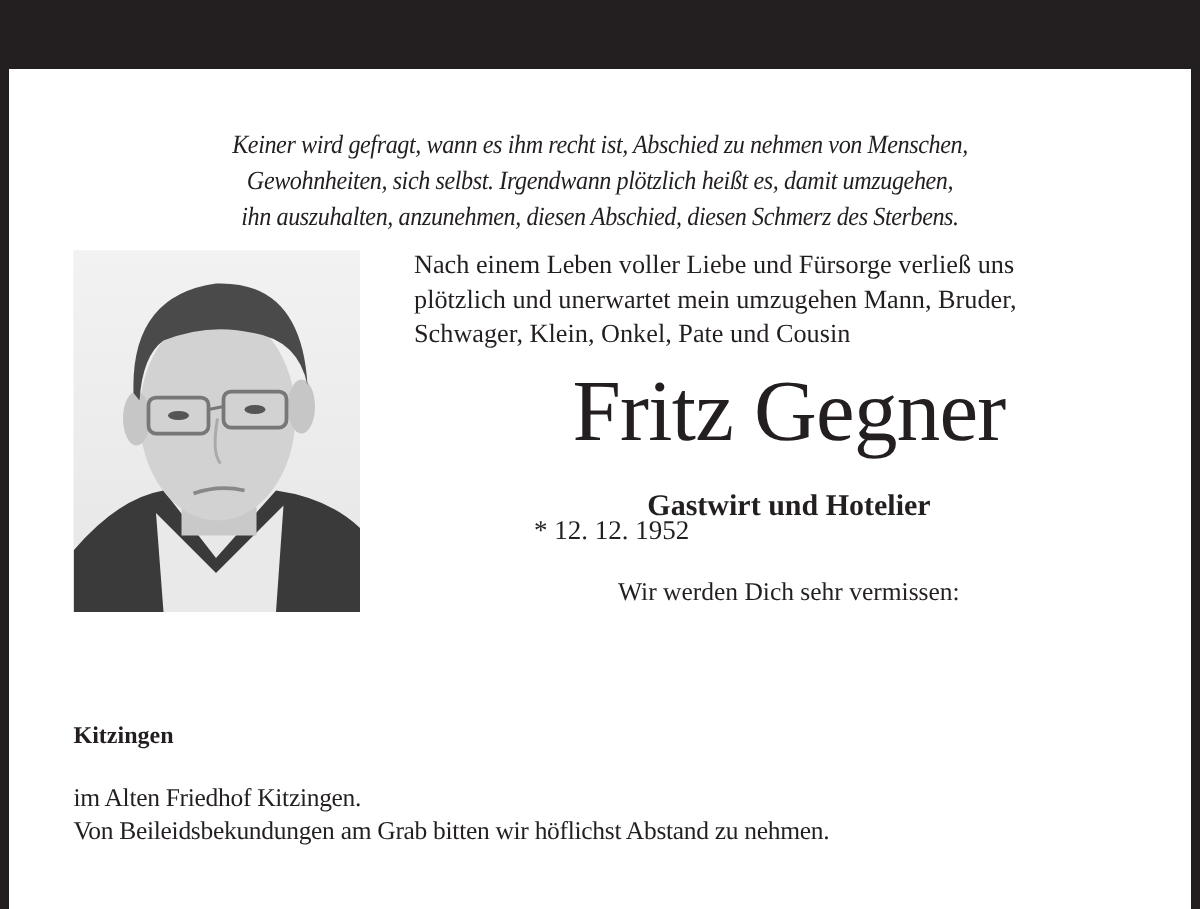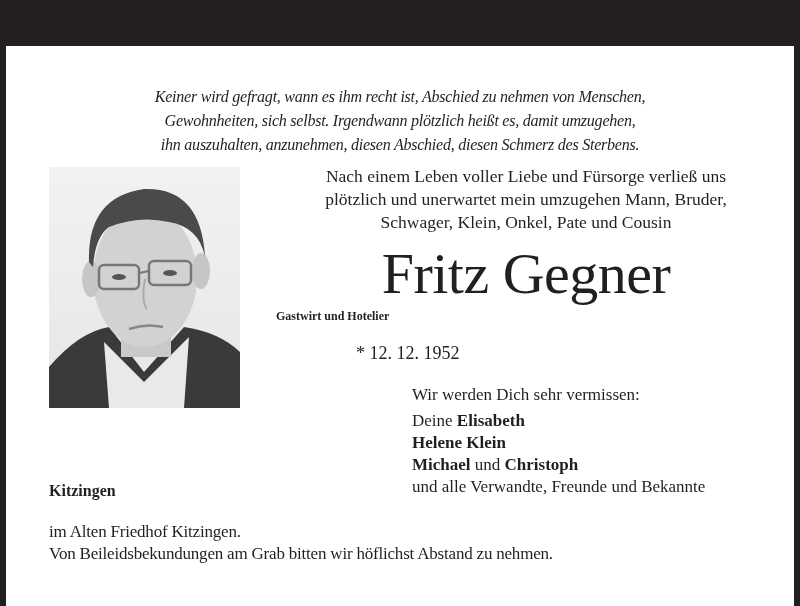--- a/index.html
+++ b/index.html
@@ -2,23 +2,23 @@
 <html><head>
 <meta charset="utf-8">
 <style>
   html, body { margin:0; padding:0; }
   body { width:800px; height:606px; background:#231f20; position:relative; overflow:hidden;
          font-family:"Liberation Serif","DejaVu Serif",serif; color:#231f20; }
   .card { position:absolute; left:6px; top:6px; width:788px; height:594px; background:#ffffff;margin-top:40px; }
   .motto { position:absolute; left:0; top:38px; width:788px; text-align:center; font-style:italic;
            font-size:17.5px; line-height:24px; letter-spacing:-0.3px; transform:scaleX(0.92); transform-origin:center; }
   .photo { position:absolute; left:43px; top:121px; width:191px; height:241px; background:#eeeeee; overflow:hidden; }
-  .intro { position:absolute; left:270px; top:119px; width:500px; text-align:center; font-size:17.5px; line-height:23px; }
+  .intro { position:absolute; left:270px; top:119px; width:500px; text-align:left; font-size:17.5px; line-height:23px; }
   .name { position:absolute; left:270px; top:196px; width:500px; text-align:center; font-size:58px; line-height:64px; letter-spacing:-0.5px; }
-  .profession { position:absolute; left:270px; top:259px; width:500px; text-align:left; font-size:12px; font-weight:bold; line-height:22px; }
+  .profession { position:absolute; left:270px; top:280px; width:500px; text-align:center; font-size:20px; font-weight:bold; line-height:22px; }
   .born { position:absolute; left:350px; top:295px; font-size:18px; line-height:24px; }
   .died { position:absolute; left:574px; top:295px; font-size:18px; line-height:24px; }
   .missing { position:absolute; left:406px; top:337px; font-size:17px; line-height:24px; }
   .family { position:absolute; left:406px; top:364px; font-size:17px; line-height:22px; }
   .family div { white-space:nowrap; }
   .family b { font-weight:bold; }
   .place { position:absolute; left:43px; top:434px; font-size:16px; font-weight:bold; line-height:22px; }
   .footer { position:absolute; left:43px; top:475px; width:740px; font-size:17px; line-height:22px; letter-spacing:-0.2px; }
   .footer div { white-space:nowrap; }
 </style>
@@ -73,32 +73,20 @@
     <div>plötzlich und unerwartet mein umzugehen Mann, Bruder,</div>
     <div>Schwager, Klein, Onkel, Pate und Cousin</div>
   </div>
 
   <div class="name">Fritz Gegner</div>
   <div class="profession">Gastwirt und Hotelier</div>
   <div class="born">* 12. 12. 1952</div>
 
   <div class="missing">Wir werden Dich sehr vermissen:</div>
 
-  <div class="family">
-    <div>
-      <span>Deine </span><b>Elisabeth</b>
-    </div>
-    <div>
-      <b>Helene Klein</b>
-    </div>
-    <div>
-      <b>Michael</b><span> und </span><b>Christoph</b>
-    </div>
-    <div>und alle Verwandte, Freunde und Bekannte</div>
-  </div>
 
   <div class="place">Kitzingen</div>
 
   <div class="footer">
     <div>im Alten Friedhof Kitzingen.</div>
     <div>Von Beileidsbekundungen am Grab bitten wir höflichst Abstand zu nehmen.</div>
   </div>
 
 </div>
 

